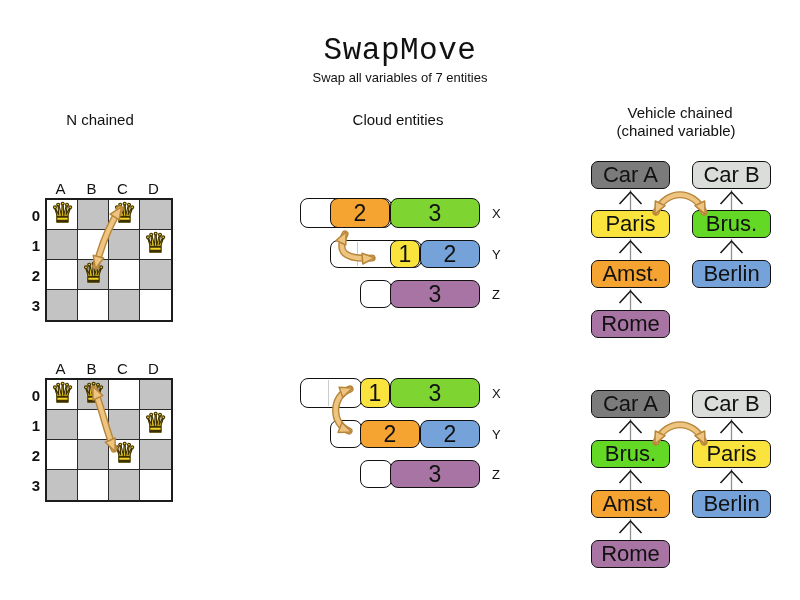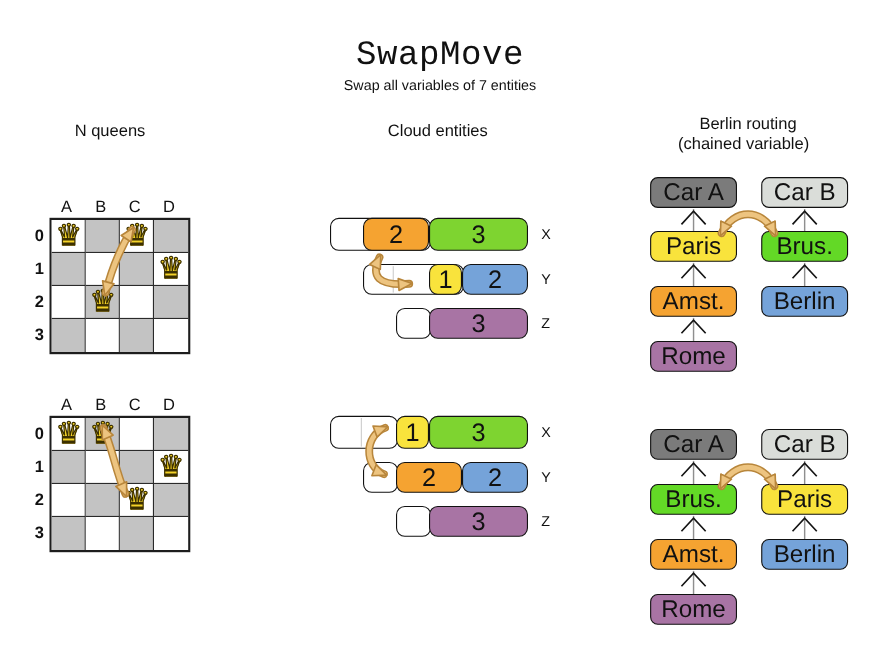--- a/index.html
+++ b/index.html
@@ -37,23 +37,23 @@
           font-size:22px;color:#111;}
   #overlay{position:absolute;left:0;top:0;width:800px;height:600px;pointer-events:none;}
 </style>
 </head>
 <body>
 
 <div id="canvas">
   <div id="main-title" class="abs ctr">SwapMove</div>
   <div id="main-subtitle" class="abs ctr">Swap all variables of 7 entities</div>
 
-  <div class="abs ctr section-title" style="top:111px;left:100px;">N queens</div>
+  <div class="abs ctr section-title" style="top:111px;left:100px;">N chained</div>
   <div class="abs ctr section-title" style="top:111px;left:398px;">Cloud entities</div>
-  <div class="abs ctr section-title" style="top:104px;left:680px;">Berlin routing</div>
+  <div class="abs ctr section-title" style="top:104px;left:680px;">Vehicle chained</div>
   <div class="abs ctr section-title" style="top:122px;left:676px;">(chained variable)</div>
 
   <div id="generated">
       <div class="board" style="left: 45px; top: 198px; width: 124px; height: 120px; position: absolute;">
         <div class="cell" style="left: 0px; top: 0px; width: 31px; height: 30px; background: rgb(255, 255, 255);"></div>
         <div class="cell" style="left: 31px; top: 0px; width: 31px; height: 30px; background: rgb(195, 195, 195);"></div>
         <div class="cell" style="left: 62px; top: 0px; width: 31px; height: 30px; background: rgb(255, 255, 255);"></div>
         <div class="cell last-col" style="left: 93px; top: 0px; width: 31px; height: 30px; background: rgb(195, 195, 195);"></div>
         <div class="cell" style="left: 0px; top: 30px; width: 31px; height: 30px; background: rgb(195, 195, 195);"></div>
         <div class="cell" style="left: 31px; top: 30px; width: 31px; height: 30px; background: rgb(255, 255, 255);"></div>

